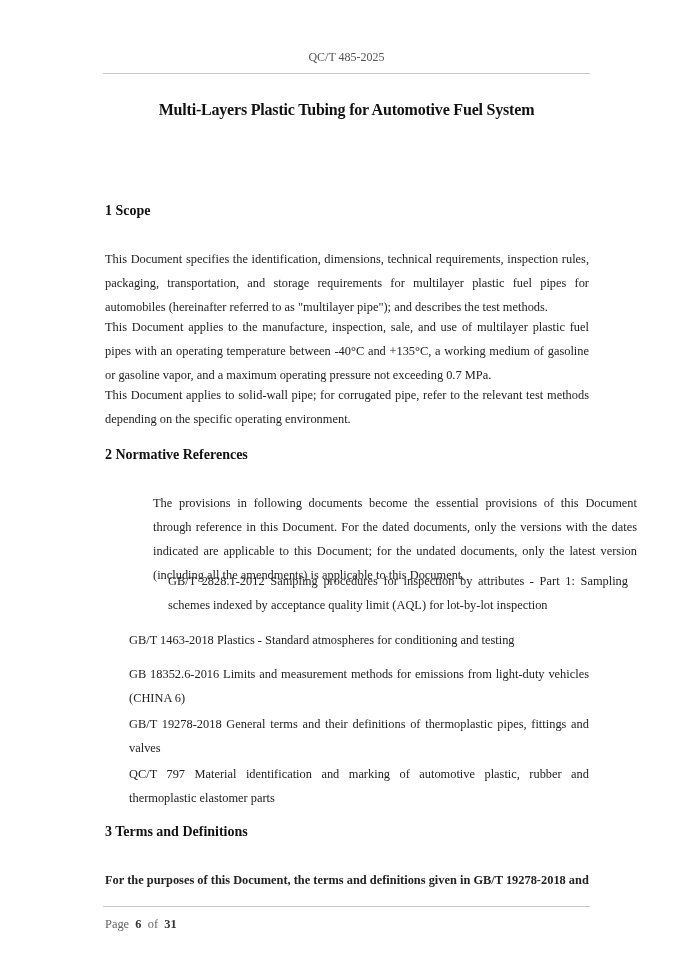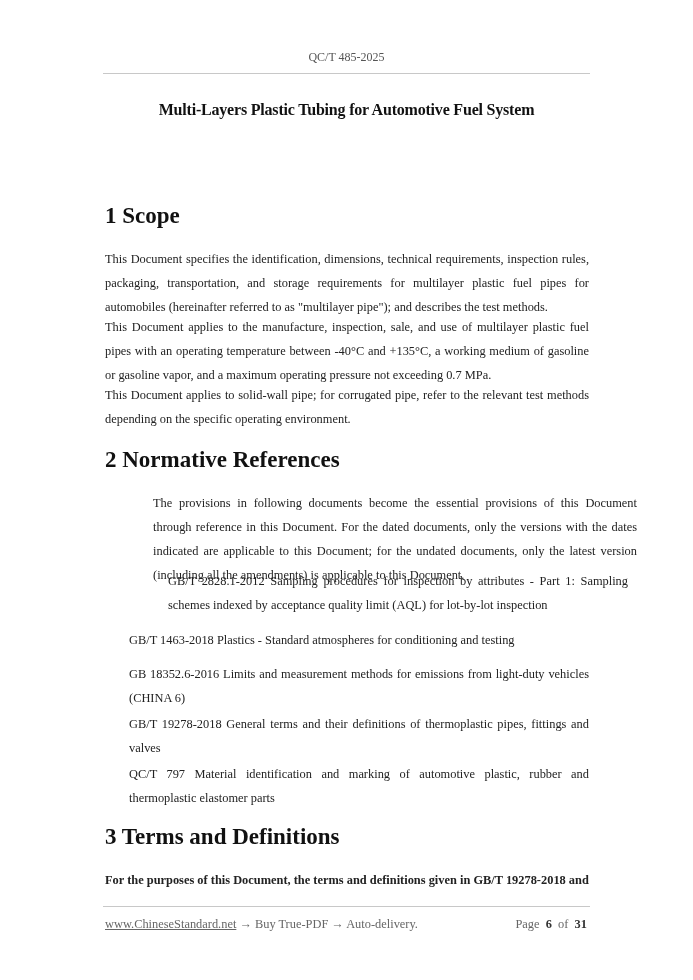--- a/index.html
+++ b/index.html
@@ -5,21 +5,21 @@
     html, body { margin: 0; padding: 0; background: #ffffff; }
     body { width: 693px; height: 980px; position: relative; overflow: hidden;
            font-family: "Liberation Serif", "DejaVu Serif", serif; color: #222; }
     .header { position: absolute; top: 50px; left: 103px; width: 487px; text-align: center;
               font-size: 12px; color: #555; }
     .header-rule { position: absolute; top: 73px; left: 103px; width: 487px; height: 0;
                    border-top: 1px solid #c8c8c8; }
     .title { position: absolute; top: 101px; left: 0; width: 693px; text-align: center;
              font-size: 16px; font-weight: bold; color: #111; letter-spacing: -0.2px; }
     .content { position: absolute; left: 105px; width: 484px; }
-    h2 { margin: 0; font-size: 23px; font-weight: bold; color: #111; }
+    h2 { margin: 0; font-size: 14px; font-weight: bold; color: #111; }
     p { margin: 0; font-size: 12.4px; line-height: 24px; text-align: justify; color: #222; }
     .footer-rule { position: absolute; top: 906px; left: 103px; width: 487px; height: 0;
                    border-top: 1px solid #c8c8c8; }
     .footer { position: absolute; top: 917px; left: 105px; width: 482px; font-size: 12.4px; color: #666;
               display: flex; justify-content: space-between; }
     .footer a { color: #666; text-decoration: underline; }
     .footer b { color: #333; }
   </style>
 </head>
 <body>
@@ -68,21 +68,18 @@
 <div class="content" style="top:824px;">
   <h2>3 Terms and Definitions</h2>
 </div>
 <div class="content" style="top:868px;font-weight:bold;">
   <p>For the purposes of this Document, the terms and definitions given in GB/T 19278-2018 and</p>
 </div>
 
 <div class="footer-rule"></div>
 <div class="footer">
   <span>
-    <a>www.ChineseStandard.net</a><span> → Buy True-PDF → Auto-delivery.</span>
-  </span>
-  <span>
     <span>Page</span>&nbsp;
     <b>6</b>&nbsp;
     <span>of</span>&nbsp;
     <b>31</b>
   </span>
 </div>
 
 </body></html>

